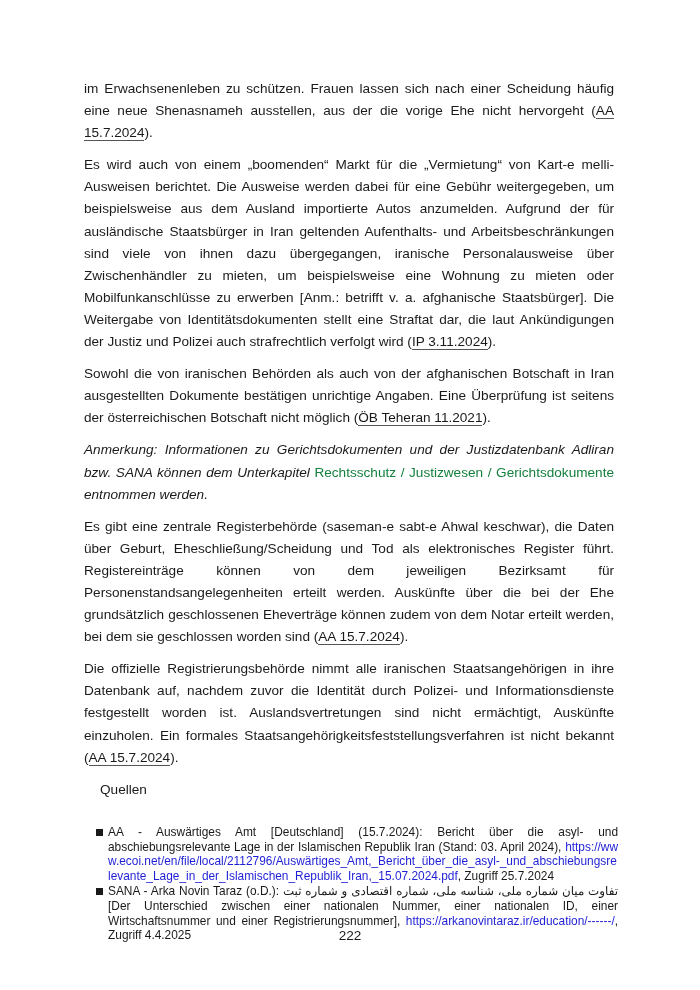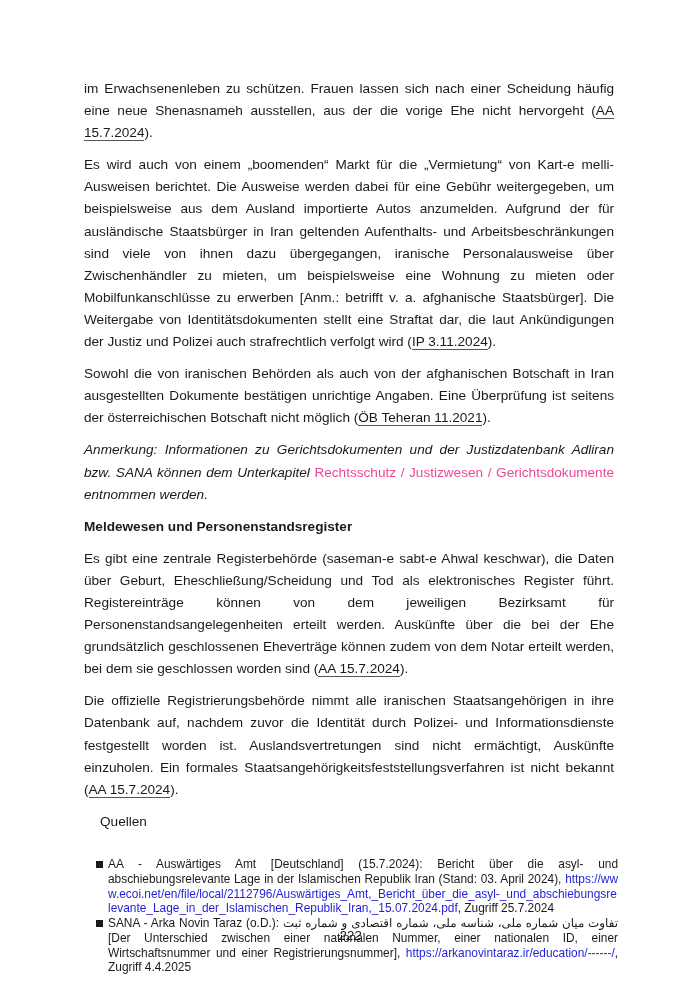--- a/index.html
+++ b/index.html
@@ -31,21 +31,21 @@
     .para.italic {
       font-style: italic;
     }
     .cite {
       text-decoration: none;
       color: #1a1a1a;
       border-bottom: 1px solid #555555;
       padding-bottom: 0px;
     }
     .link {
-      color: #ec4899;
+      color: #15803d;
       text-decoration: none;
       font-style: normal;
     }
     .heading {
       font-weight: bold;
       margin: 0 0 10px 0;
     }
     .sources-label {
       margin: 0 0 24px 16px;
     }
@@ -75,21 +75,20 @@
       unicode-bidi: isolate;
     }
     .page-number {
       position: absolute;
       top: 928px;
       left: 0;
       width: 700px;
       text-align: center;
       font-size: 13.6px;
       color: #1a1a1a;
-      font-style: italic;
     }
     .link-src {
       color: #1f1fd6;
       text-decoration: none;
       word-break: break-all;
     }
   </style>
 </head>
 <body>
 
@@ -104,21 +103,20 @@
   </p>
 
   <p class="para">
     <span>Sowohl die von iranischen Behörden als auch von der afghanischen Botschaft in Iran ausge­stellten Dokumente bestätigen unrichtige Angaben. Eine Überprüfung ist seitens der österrei­chischen Botschaft nicht möglich (</span><a class="cite">ÖB Teheran 11.2021</a><span>).</span>
   </p>
 
   <p class="para italic">
     <span>Anmerkung: Informationen zu Gerichtsdokumenten und der Justizdatenbank Adliran bzw. SANA können dem Unterkapitel </span><a class="link">Rechtsschutz / Justizwesen / Gerichtsdokumente</a><span> entnommen werden.</span>
   </p>
 
-  <p class="heading">Meldewesen und Personenstandsregister</p>
 
 
   <p class="para">
     <span>Es gibt eine zentrale Registerbehörde (saseman-e sabt-e Ahwal keschwar), die Daten über Geburt, Eheschließung/Scheidung und Tod als elektronisches Register führt. Registereinträ­ge können von dem jeweiligen Bezirksamt für Personenstandsangelegenheiten erteilt werden. Auskünfte über die bei der Ehe grundsätzlich geschlossenen Eheverträge können zudem von dem Notar erteilt werden, bei dem sie geschlossen worden sind (</span><a class="cite">AA 15.7.2024</a><span>).</span>
   </p>
 
   <p class="para">
     <span>Die offizielle Registrierungsbehörde nimmt alle iranischen Staatsangehörigen in ihre Datenbank auf, nachdem zuvor die Identität durch Polizei- und Informationsdienste festgestellt worden ist. Auslandsvertretungen sind nicht ermächtigt, Auskünfte einzuholen. Ein formales Staatsangehö­rigkeitsfeststellungsverfahren ist nicht bekannt (</span><a class="cite">AA 15.7.2024</a><span>).</span>
   </p>
 

